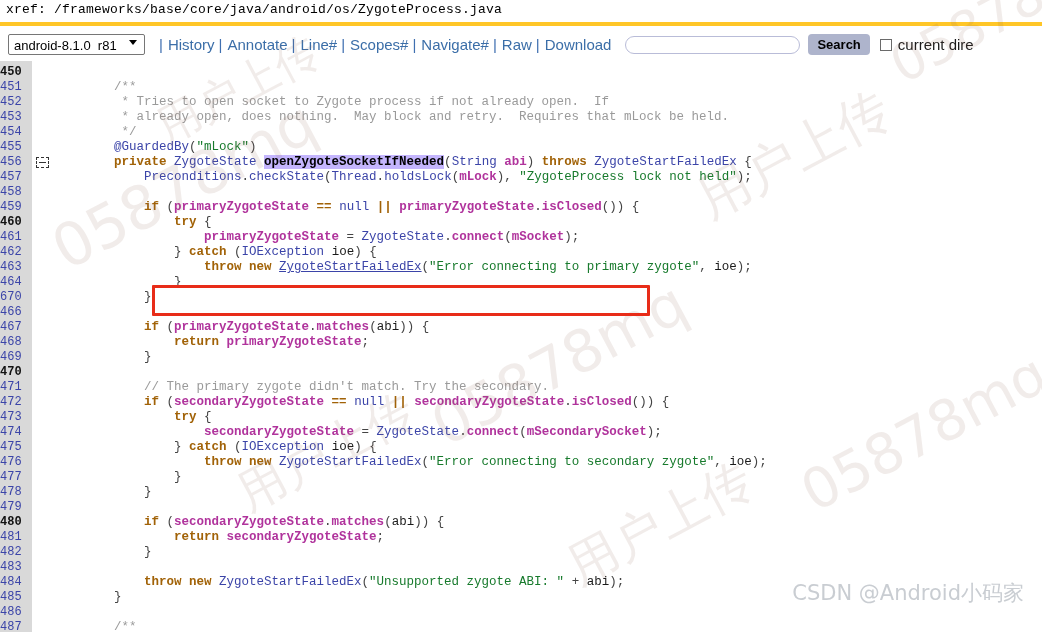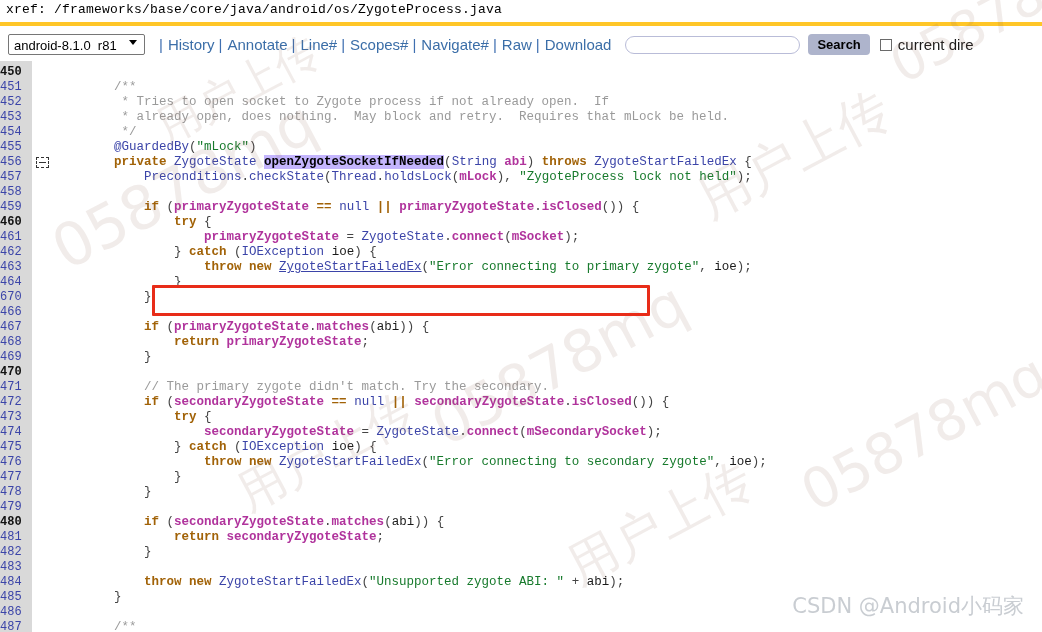--- a/index.html
+++ b/index.html
@@ -182,21 +182,21 @@
   #wm2{left:150px;top:60px;font-size:44px;transform:rotate(-28deg);}
   #wm3{left:420px;top:330px;font-size:58px;transform:rotate(-28deg);}
   #wm4{left:690px;top:120px;font-size:52px;transform:rotate(-28deg);}
   #wm5{left:790px;top:400px;font-size:56px;transform:rotate(-28deg);}
   #wm6{left:560px;top:490px;font-size:50px;transform:rotate(-28deg);}
   #wm7{left:880px;top:-20px;font-size:52px;transform:rotate(-28deg);}
   #wm8{left:230px;top:420px;font-size:48px;transform:rotate(-28deg);}
 
   #csdn-watermark{
     position:absolute;
-    right:18px;bottom:12px;
+    right:18px;bottom:25px;
     font-size:21px;
     color:#c9cdd2;
     font-family:"DejaVu Sans", sans-serif;
     z-index:8;
     white-space:nowrap;
   }
 </style>
 </head>
 <body>
 

